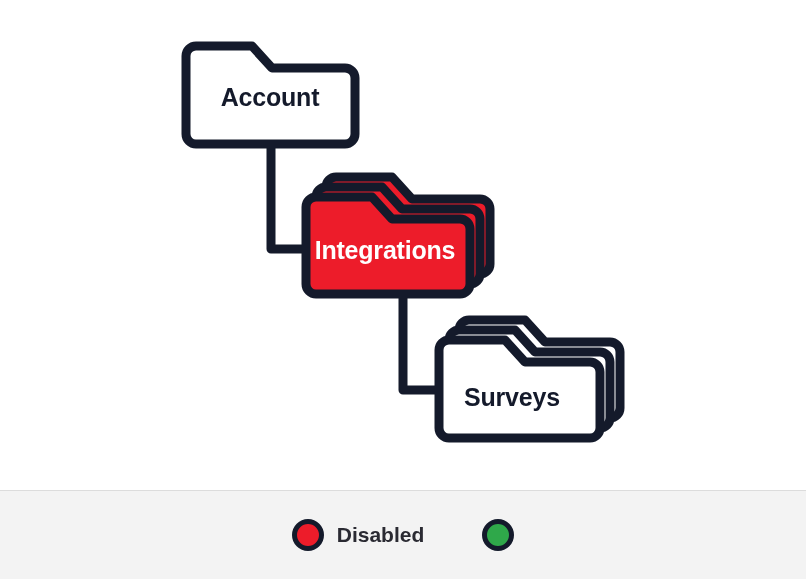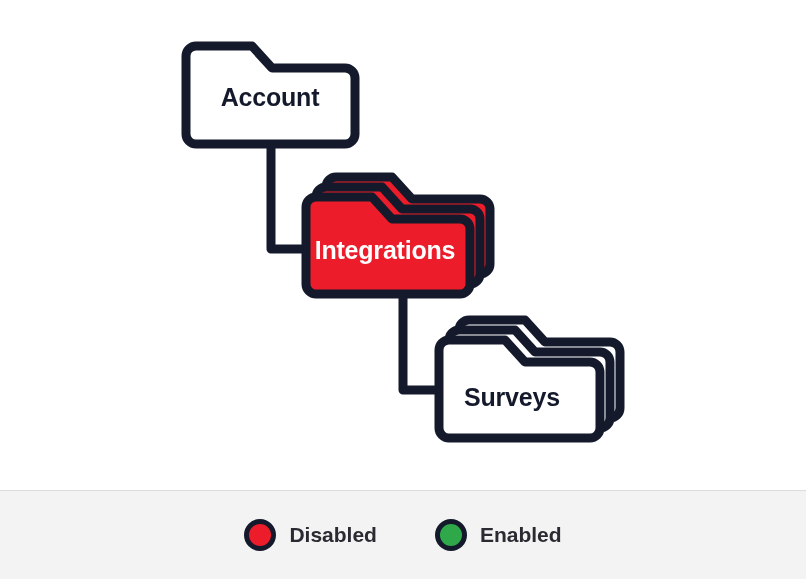--- a/index.html
+++ b/index.html
@@ -184,15 +184,14 @@
   </svg>
 </div>
 
 <div id="legend">
   <div class="legend-item">
     <span class="legend-dot" style="background:#ed1c2a"></span>
     <span class="legend-text">Disabled</span>
   </div>
   <div class="legend-item">
     <span class="legend-dot" style="background:#2fa84a"></span>
-    <span class="legend-text">Enabled</span>
   </div>
 </div>
 
 </body></html>

